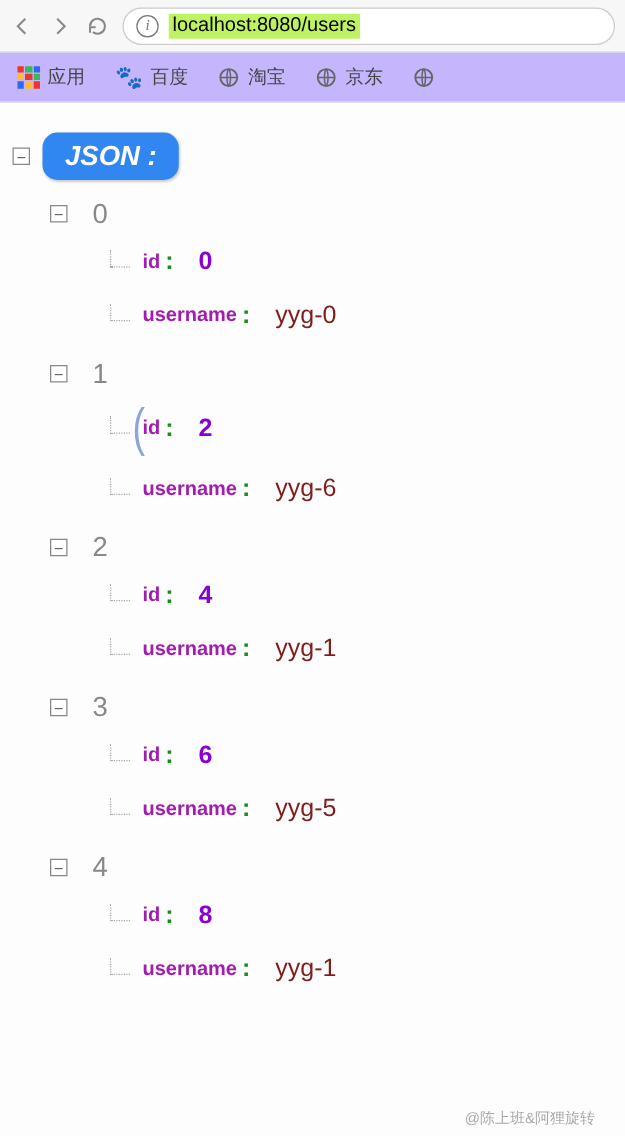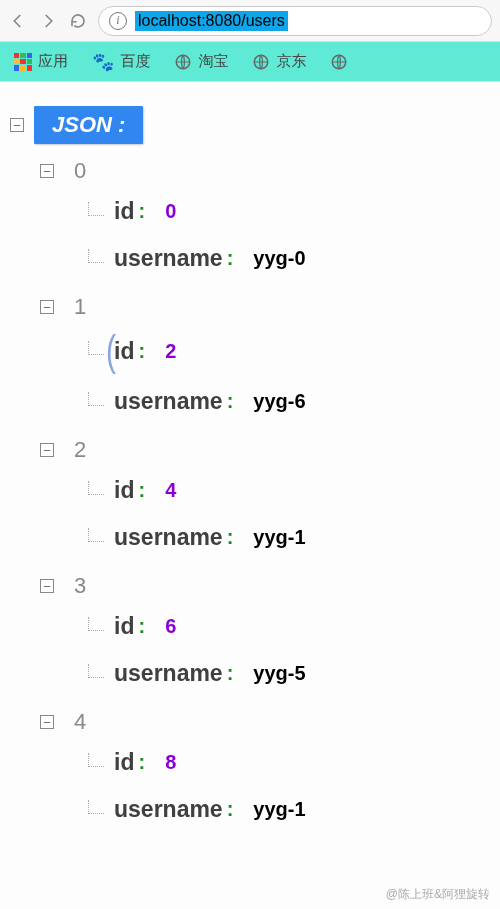--- a/index.html
+++ b/index.html
@@ -32,34 +32,34 @@
       height: 30px;
       padding: 0 10px;
       gap: 8px;
     }
     .info-icon {
       display:inline-flex; align-items:center; justify-content:center;
       width:18px; height:18px; border:1.6px solid #777; border-radius:50%;
       color:#777; font-size:12px; font-family: Georgia, serif; font-style: italic;
     }
     .url-text {
-      background: #0ea5e9;
+      background: #bef264;
       color: #000;
       font-size: 16px;
       padding: 1px 3px;
     }
     
     .bookmarks {
       display: flex;
       align-items: center;
       height: 40px;
       padding: 0 14px;
       gap: 24px;
       border-bottom: 1px solid #ddd;
-      background: #5eead4;
+      background: #c4b5fd;
     }
     .bm-item { display:flex; align-items:center; gap:6px; font-size:15px; color:#444; }
     .apps-icon {
       width:18px; height:18px; display:grid; grid-template-columns:repeat(3,1fr); grid-template-rows:repeat(3,1fr); gap:1px;
     }
     .apps-icon span:nth-child(1){background:#e33;} .apps-icon span:nth-child(2){background:#3b5;} .apps-icon span:nth-child(3){background:#36e;}
     .apps-icon span:nth-child(4){background:#fb3;} .apps-icon span:nth-child(5){background:#e33;} .apps-icon span:nth-child(6){background:#3b5;}
     .apps-icon span:nth-child(7){background:#36e;} .apps-icon span:nth-child(8){background:#fb3;} .apps-icon span:nth-child(9){background:#e33;}
     .baidu-icon { color:#2a4fd0; font-size:18px; }
     .globe-icon { width:18px; height:18px; }
@@ -73,47 +73,47 @@
       display:inline-flex; align-items:center; justify-content:center;
       font-size:13px; color:#666; line-height:1; margin-right:10px;
     }
     .json-badge {
       background: #3186f0;
       color: #fff;
       font-weight: bold;
       font-style: italic;
       font-size: 22px;
       padding: 6px 18px;
-      border-radius: 1px;
+      border-radius: 12px;
       font-family: "Comic Sans MS", cursive, sans-serif;
       box-shadow: 1px 1px 2px rgba(0,0,0,0.2);
     }
     .tree { margin-left: 6px; margin-top: 8px; }
     .entry { margin-top: 6px; }
     .index-row {
       display:flex; align-items:center;
       margin-left: 24px;
       padding: 6px 0 4px;
     }
     .idx-label { color:#888; font-size:22px; margin-left:10px; }
     .prop-row {
       display:flex; align-items:center;
       margin-left: 72px;
       padding: 10px 0;
     }
     .connector {
       width: 16px; height: 14px; border-left: 1px dotted #aaa; border-bottom: 1px dotted #aaa;
       margin-right: 10px; margin-bottom: 6px;
     }
-    .key { color: #404040; font-weight: bold; font-size: 23px; }
+    .key { color: #a21caf; font-weight: bold; font-size: 16px; }
     .colon { color:#1c8a1c; font-weight:bold; margin: 0 12px 0 4px; font-size:20px; }
     .val-num { color: #8a00d4; font-weight: bold; font-size: 20px; margin-left: 8px; }
-    .val-str { color: #000000; font-size: 20px; margin-left: 8px; font-weight: bold; }
+    .val-str { color: #7f1d1d; font-size: 20px; margin-left: 8px; }
     .watermark {
-      position: fixed; bottom: 6px; right: 10px;
+      position: fixed; bottom: 6px; right: 24px;
       color: rgba(0,0,0,0.35); font-size: 12px;
     }
     .curly-hint {
       color: #8aa5e0; font-size: 30px; font-weight: 300; margin-left: -8px; margin-right: -2px;
       transform: scaleY(1.4); display:inline-block;
     }
   </style>
 </head>
 <body>
 

